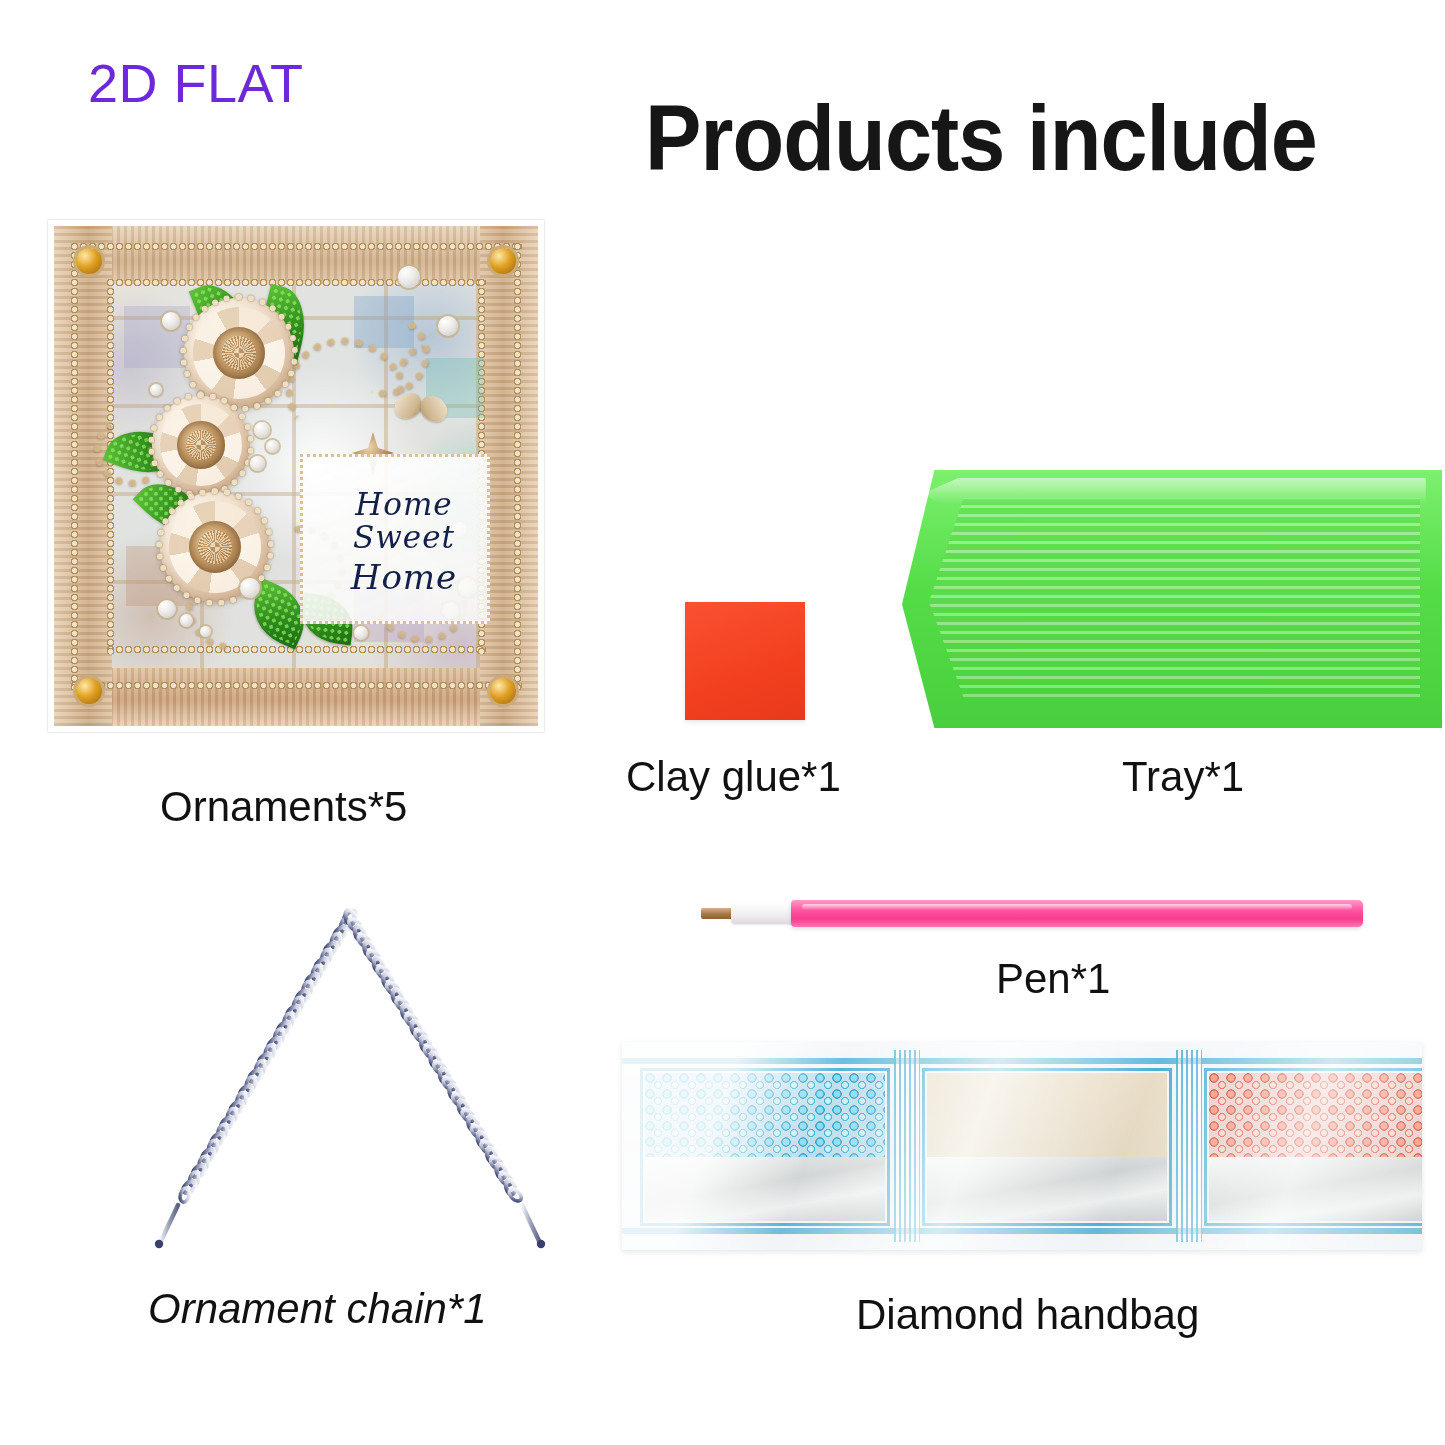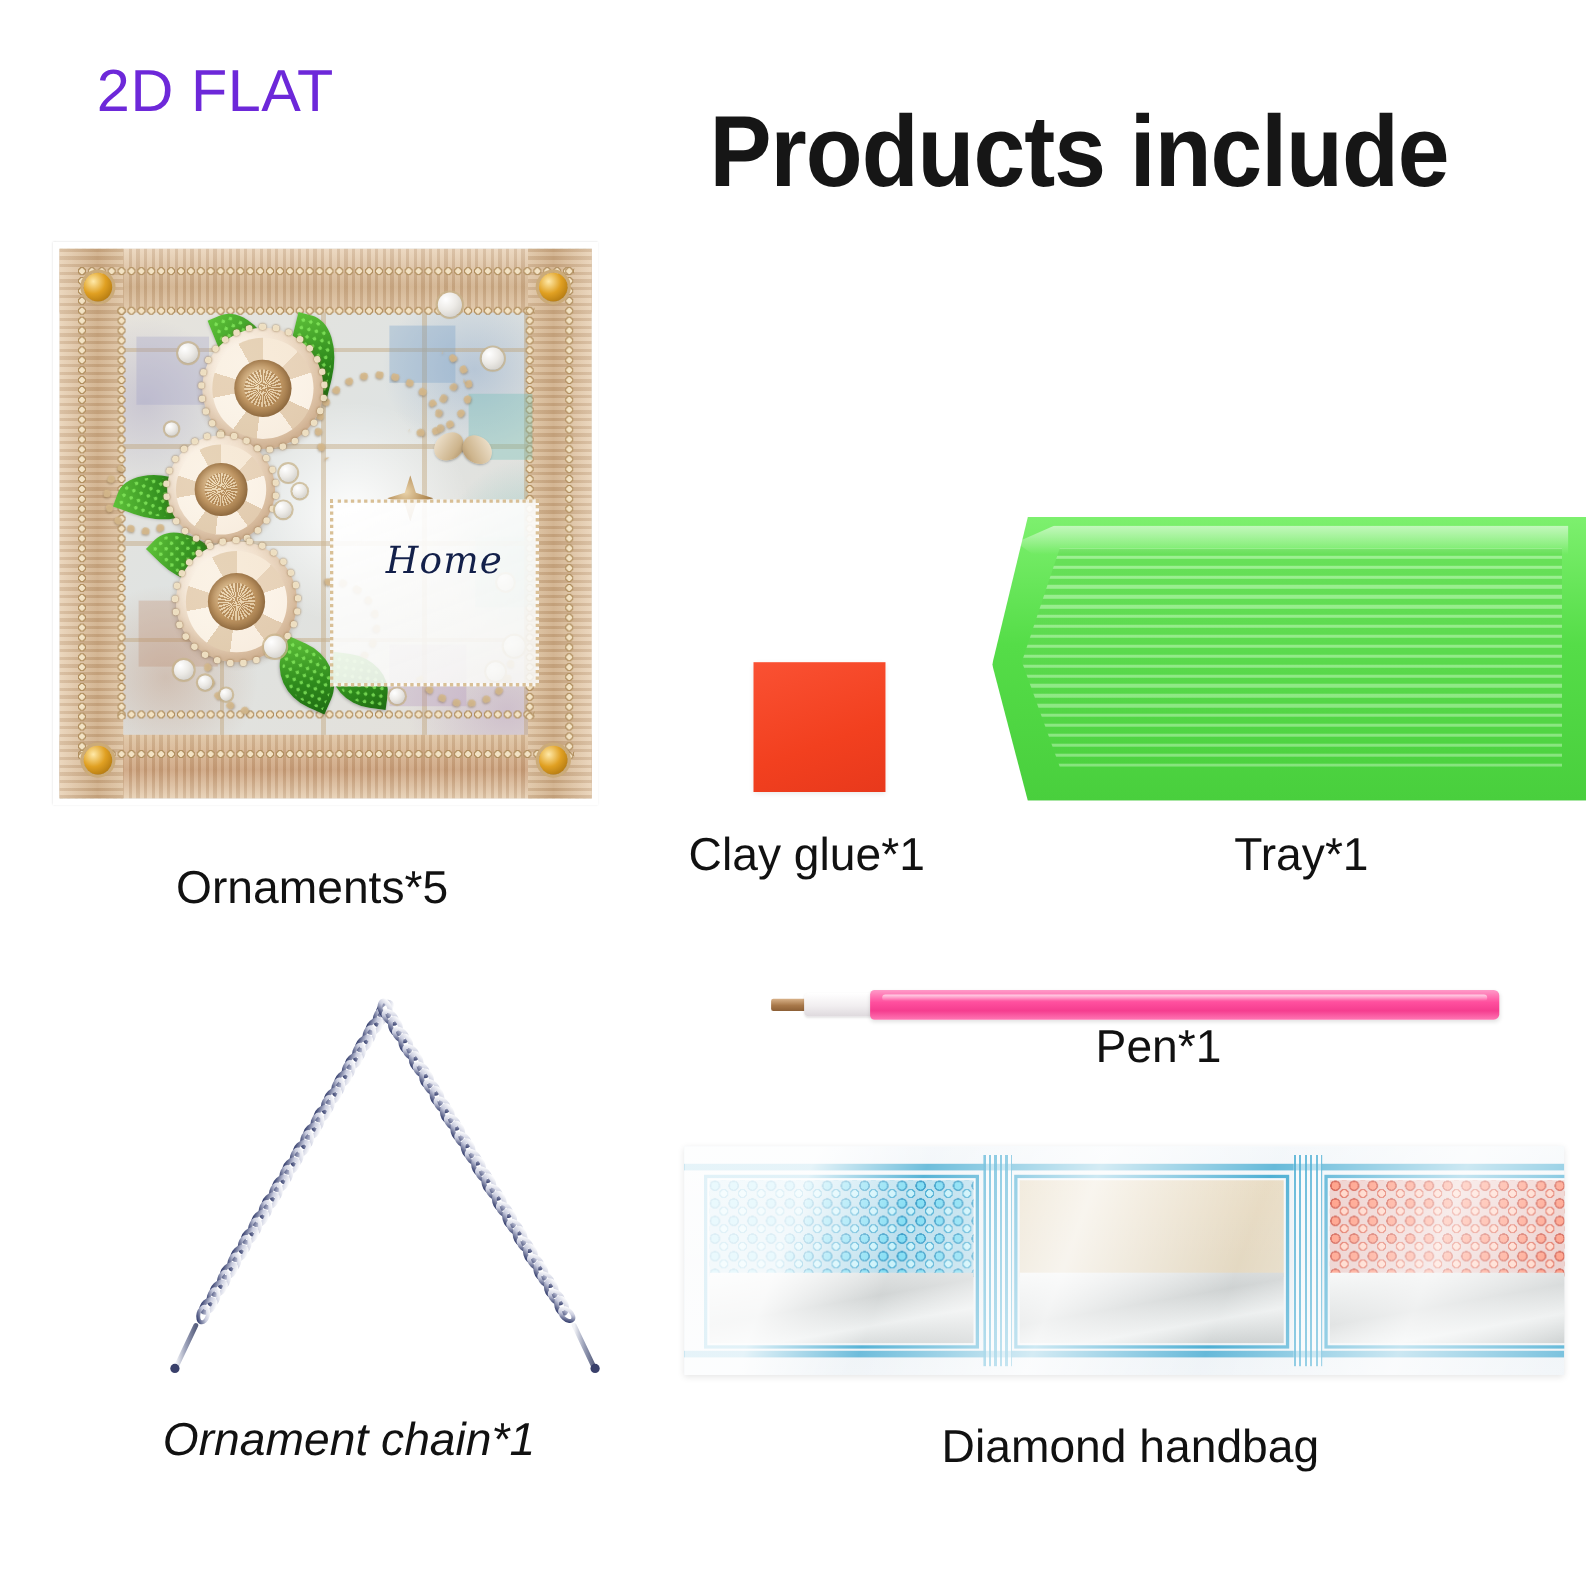--- a/index.html
+++ b/index.html
@@ -397,20 +397,21 @@
       <div class="pearl" style="left:104px;top:374px;width:18px;height:18px;"></div>
       <div class="pearl" style="left:126px;top:388px;width:13px;height:13px;"></div>
       <div class="pearl" style="left:146px;top:400px;width:11px;height:11px;"></div>
       <div class="pearl" style="left:300px;top:400px;width:14px;height:14px;"></div>
       <div class="pearl" style="left:404px;top:352px;width:19px;height:19px;"></div>
       <div class="pearl" style="left:388px;top:376px;width:17px;height:17px;"></div>
       <div class="pearl" style="left:398px;top:296px;width:15px;height:15px;"></div>
 
       <div class="text-panel"></div>
       <div class="hsh">
+        <span class="l1">Home Sweet</span>
         <span class="l2">Home</span>
       </div>
     </div>
   </div>
   <div class="caption" style="left:160px;top:786px;">Ornaments*5</div>
 
   <div class="clay"></div>
   <div class="caption" style="left:626px;top:756px;">Clay glue*1</div>
 
   <div class="tray">
@@ -418,21 +419,21 @@
     <div class="well"></div>
     <div class="rimhl"></div>
   </div>
   <div class="caption" style="left:1122px;top:756px;">Tray*1</div>
 
   <div class="pen">
     <div class="tip"></div>
     <div class="collar"></div>
     <div class="barrel"></div>
   </div>
-  <div class="caption" style="left:996px;top:930px;">Pen*1</div>
+  <div class="caption" style="left:996px;top:958px;">Pen*1</div>
 
   <div class="chain">
     <svg width="420" height="360" viewBox="0 0 420 360">
       <defs>
         <linearGradient id="lk" x1="0" y1="0" x2="1" y2="1">
           <stop offset="0" stop-color="#ffffff"></stop>
           <stop offset="0.45" stop-color="#c9ccde"></stop>
           <stop offset="1" stop-color="#2b3566"></stop>
         </linearGradient>
         <linearGradient id="pin" x1="0" y1="0" x2="1" y2="0">

